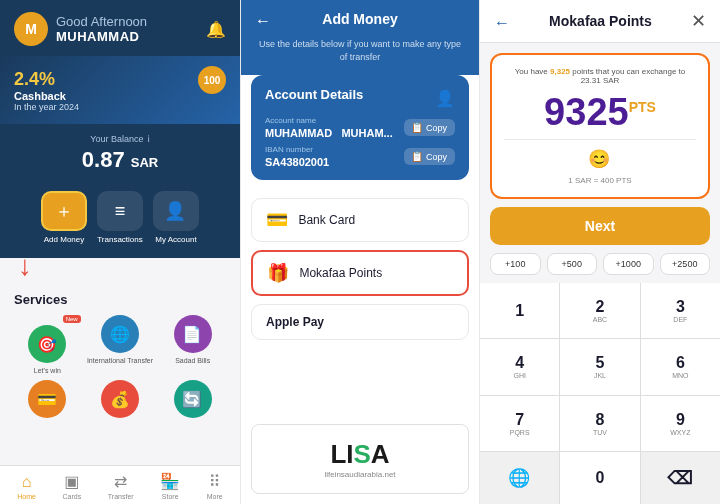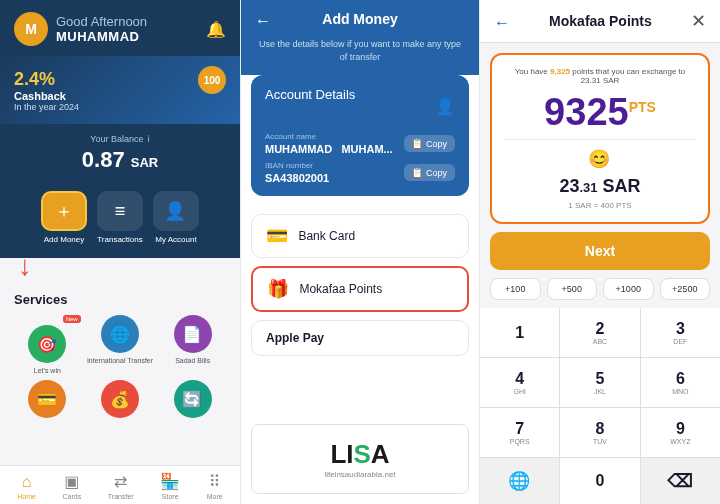--- a/index.html
+++ b/index.html
@@ -140,21 +140,21 @@
       text-align: center;
     }
     .subtitle-text { color: #cde; font-size: 9px; line-height: 1.4; }
 
     .account-details-card {
       background: #2563a8;
       margin: 0 10px 10px;
       border-radius: 12px;
       padding: 12px 14px;
     }
-    .account-details-title { color: white; font-size: 13px; font-weight: 400; margin-bottom: 24px; }
+    .account-details-title { color: white; font-size: 13px; font-weight: 700; margin-bottom: 8px; }
     .account-row { display: flex; align-items: center; justify-content: space-between; margin-bottom: 6px; }
     .account-field-label { color: #9ec5e8; font-size: 8px; margin-bottom: 2px; }
     .account-field-value { color: white; font-size: 11px; font-weight: 600; }
     .copy-btn {
       background: rgba(255,255,255,0.2); color: white;
       border: none; border-radius: 6px; padding: 3px 8px;
       font-size: 9px; cursor: pointer; display: flex; align-items: center; gap: 2px;
     }
     .copy-icon { font-size: 10px; }
     .iban-row { display: flex; align-items: center; justify-content: space-between; }
@@ -473,23 +473,20 @@
   <div class="points-card">
     <div class="points-info-text">
       <span>You have</span> <strong>9,325</strong> <span>points that you can exchange to 23.31 SAR</span>
     </div>
     <div style="display:flex;align-items:flex-start;justify-content:center;">
       <span class="points-number">9325</span>
       <span class="points-pts">PTS</span>
     </div>
     <hr class="points-divider">
     <div class="smile-icon">😊</div>
-    <div class="sar-amount">
-      <span>23</span><span class="decimal">.31</span>&nbsp;<span>SAR</span>
-    </div>
     <div class="exchange-rate">1 SAR = 400 PTS</div>
   </div>
 
   <button class="next-btn">Next</button>
 
   <div class="quick-amounts">
     <button class="quick-amt-btn">+100</button>
     <button class="quick-amt-btn">+500</button>
     <button class="quick-amt-btn">+1000</button>
     <button class="quick-amt-btn">+2500</button>

